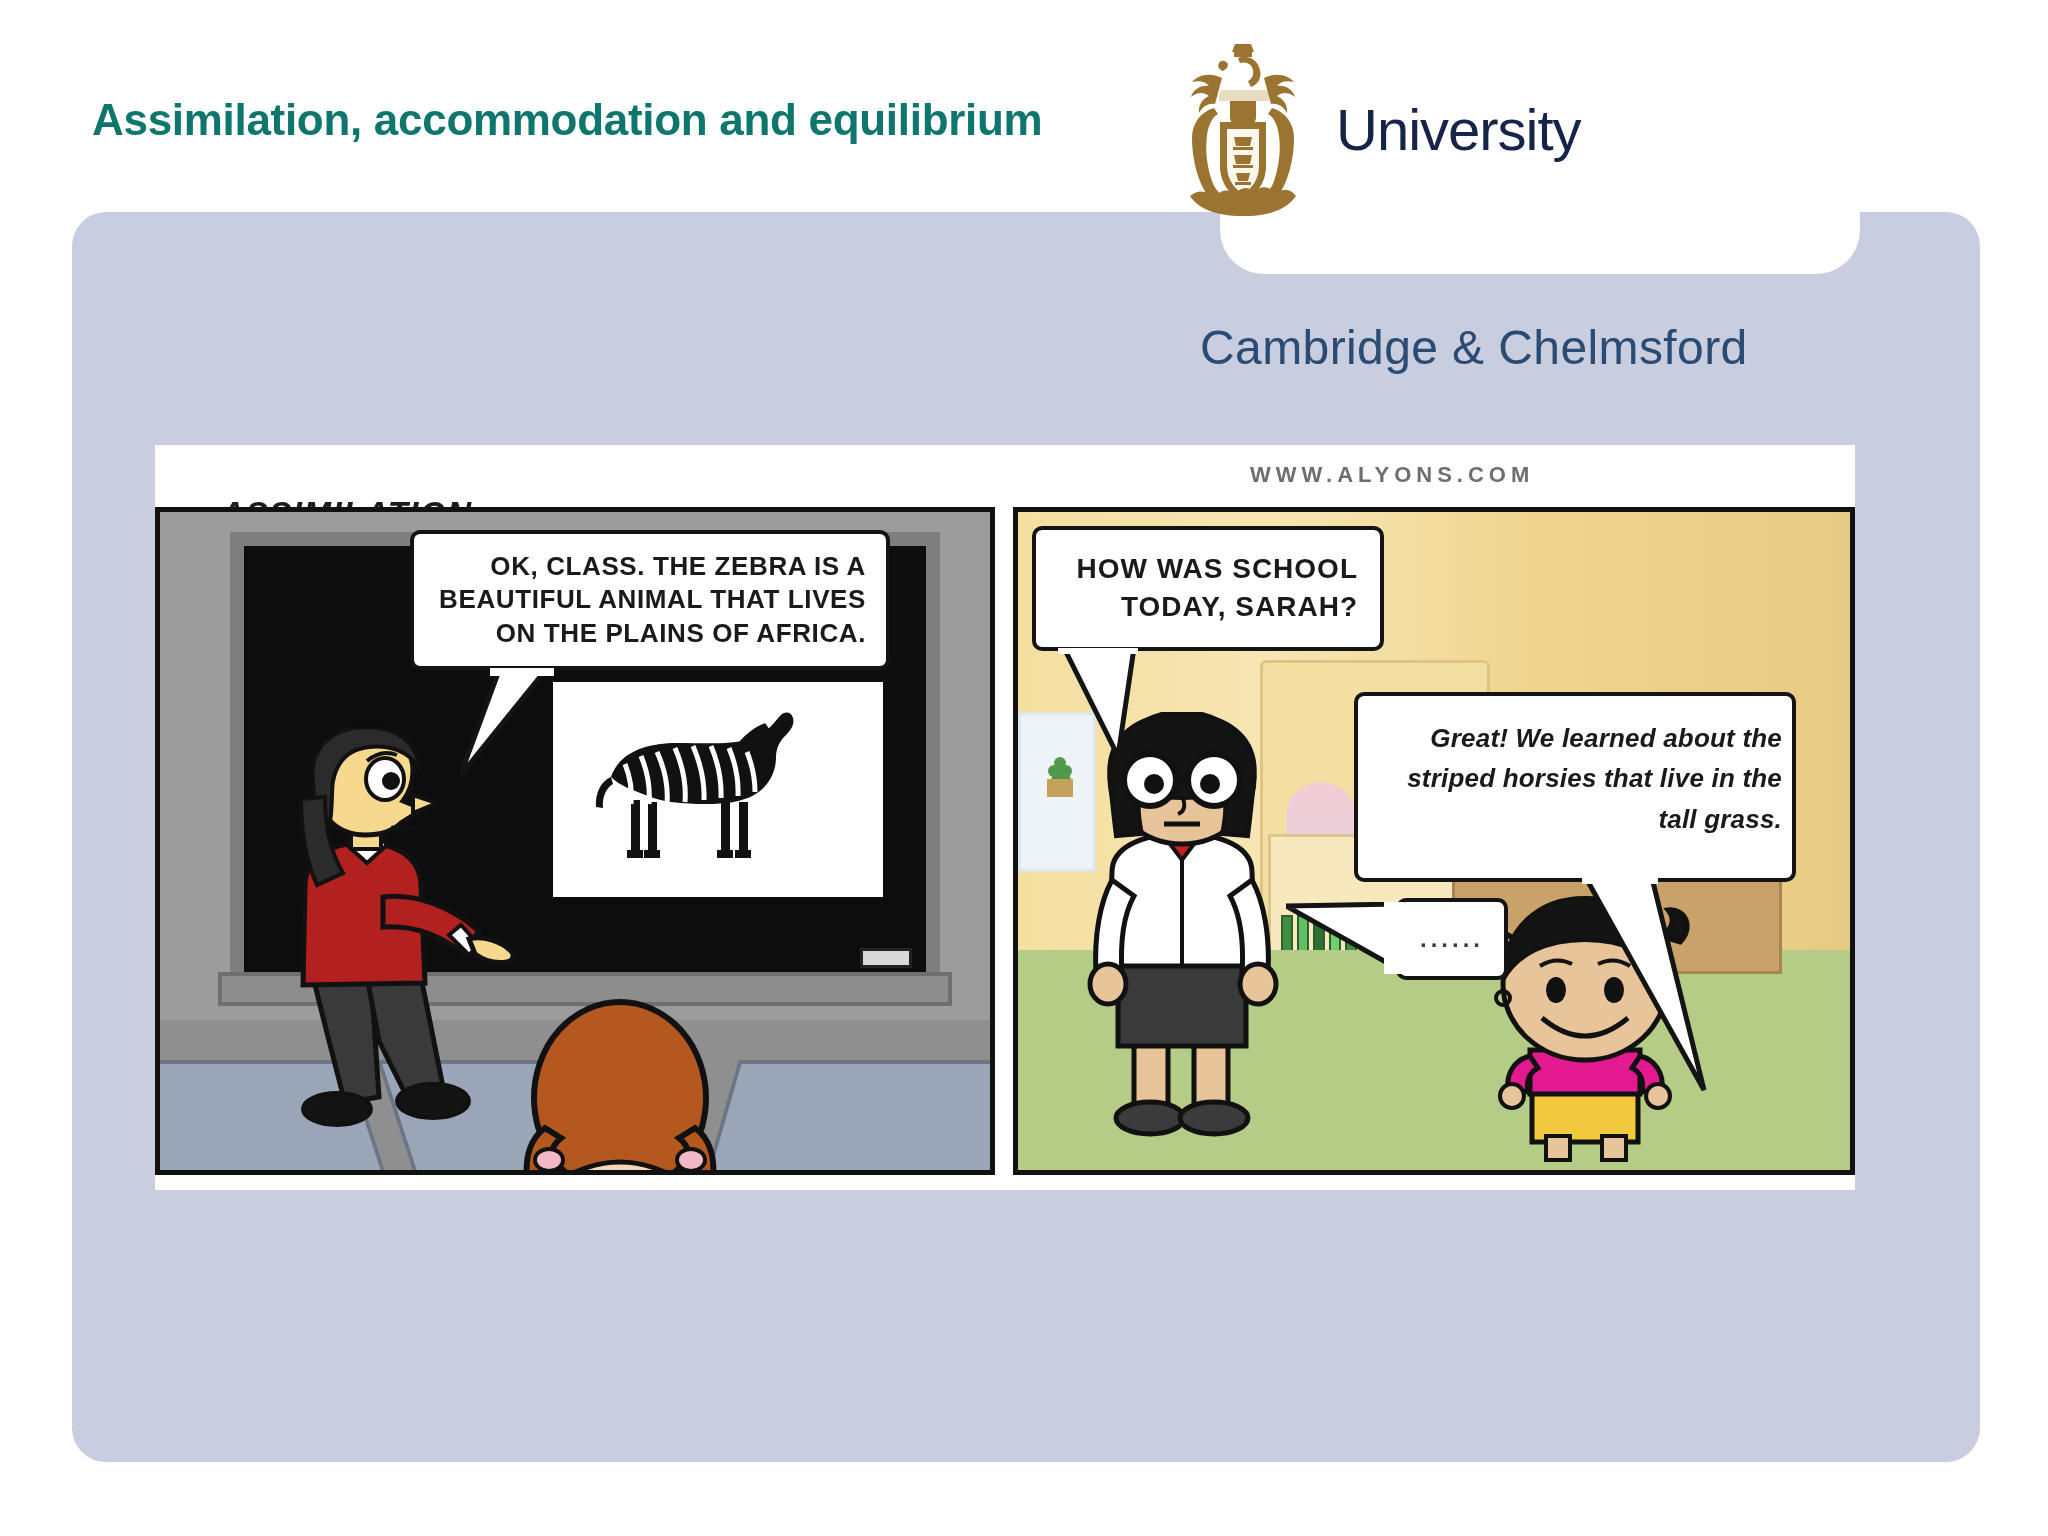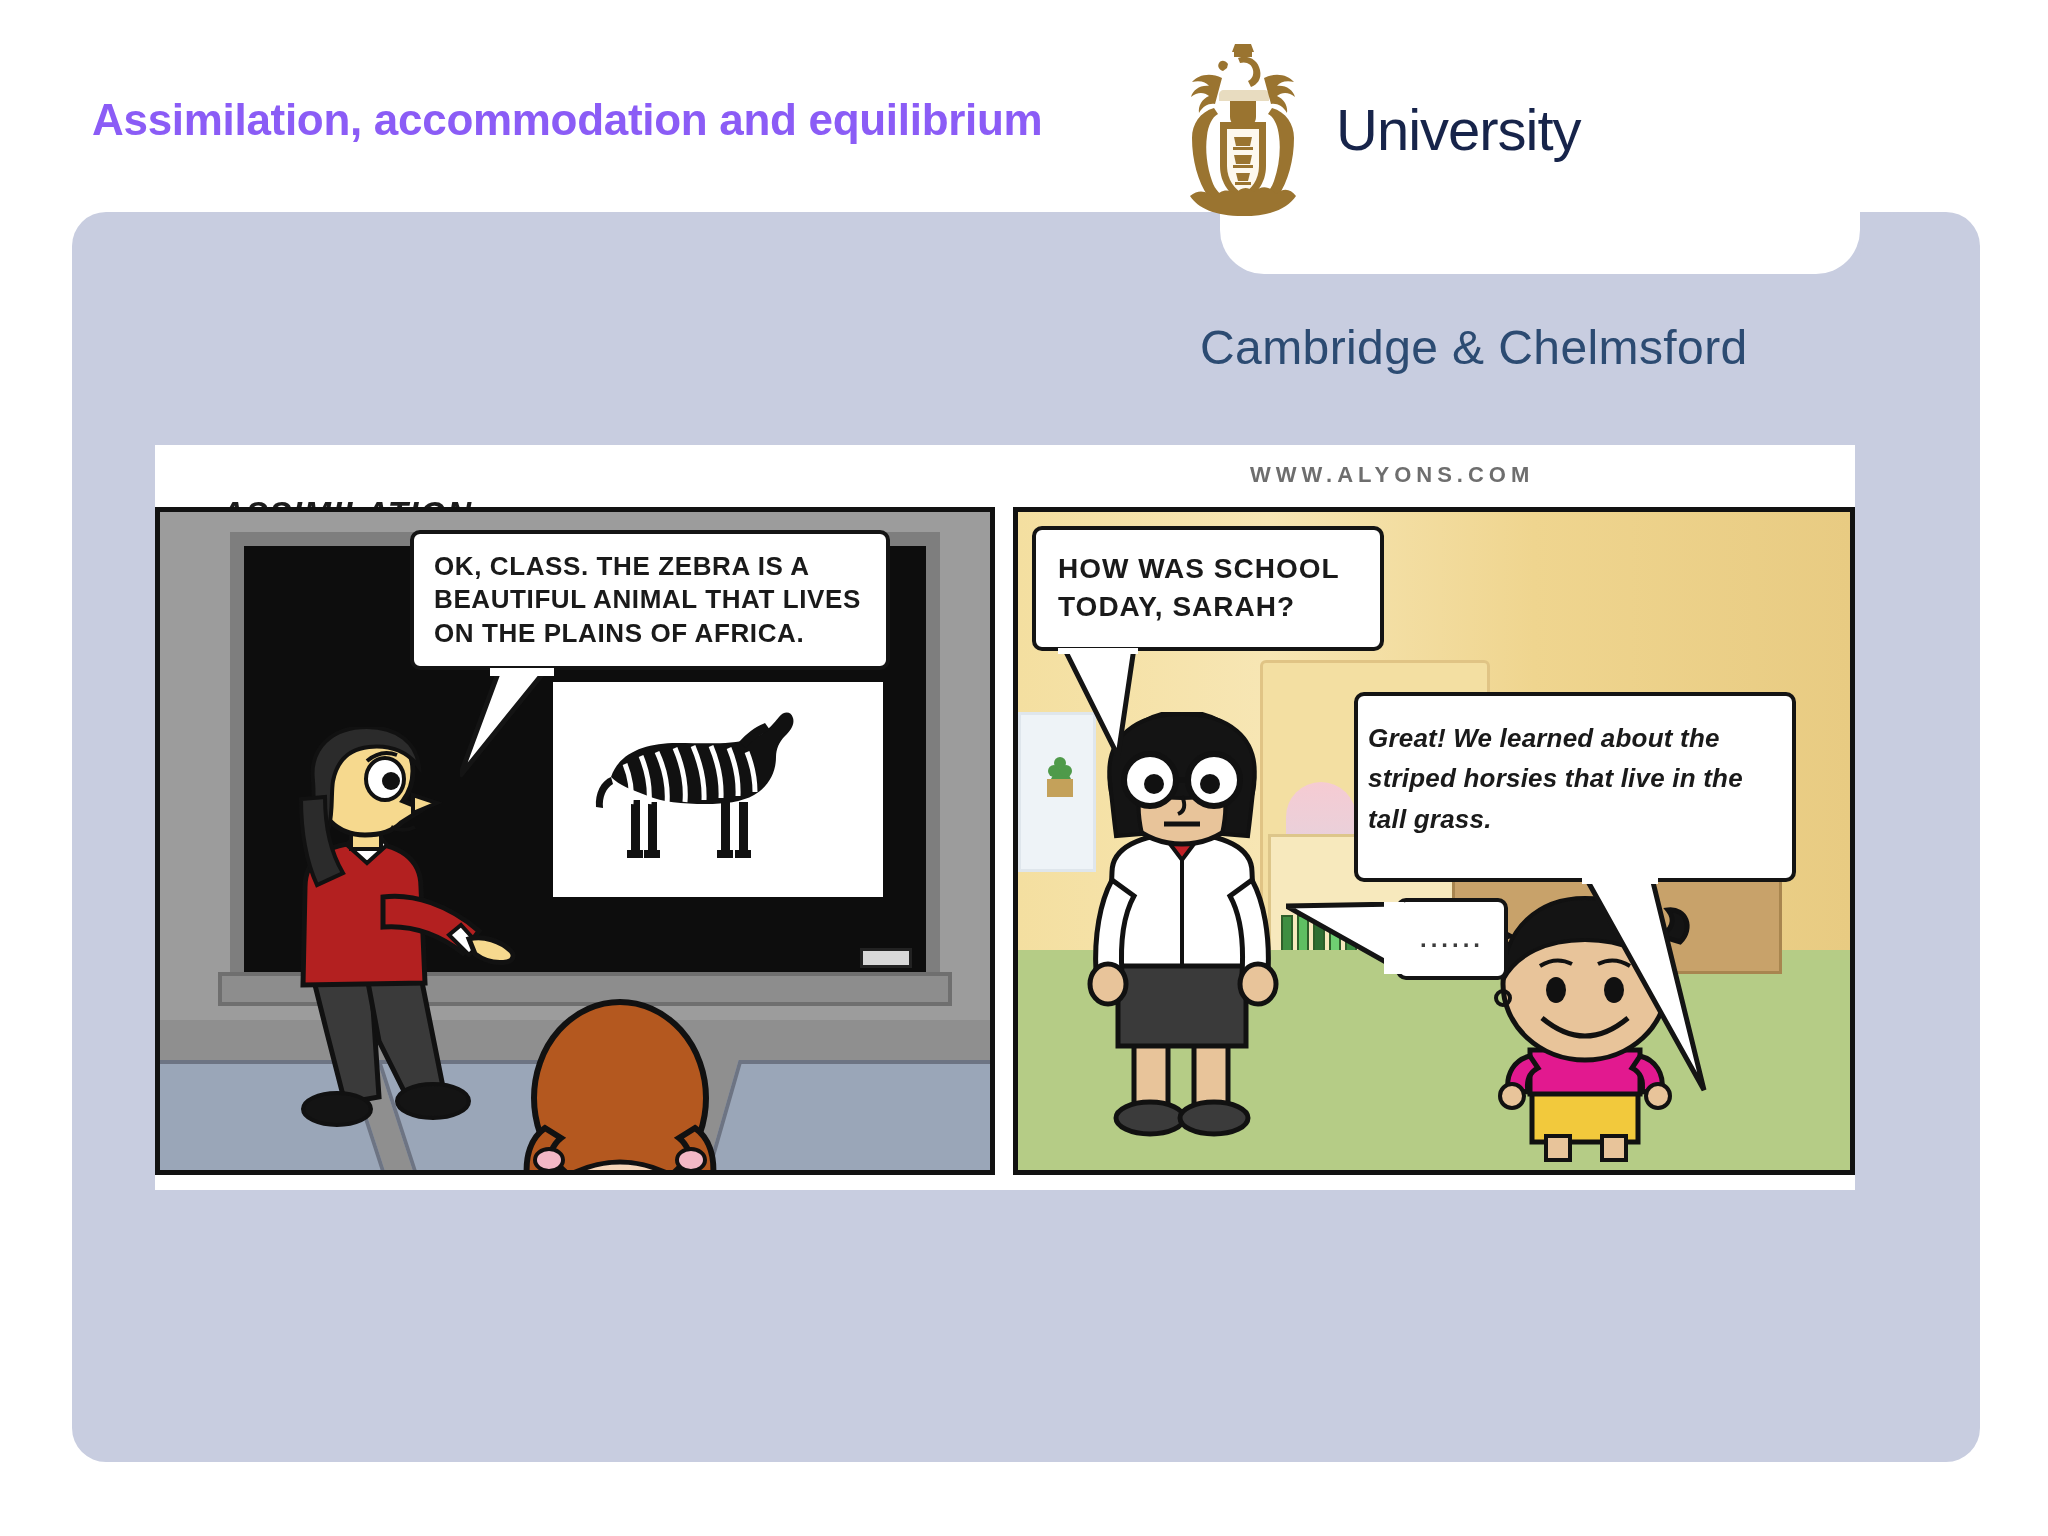--- a/index.html
+++ b/index.html
@@ -12,21 +12,21 @@
   }
 
   
   #slide-title{
     position:absolute;
     left:92px; top:92px;
     width:960px;
     font-size:44px;
     font-weight:bold;
     line-height:1.28;
-    color:#8b5cf6;
+    color:#0f766e;
     letter-spacing:-0.3px;
   }
 
   
   #logo-block{
     position:absolute;
     left:1168px; top:40px;
     width:620px; height:180px;
     display:flex; align-items:center; gap:18px;
     z-index:6;
@@ -138,21 +138,21 @@
   
   #p1-teacher{position:absolute;left:95px;top:215px;width:320px;height:430px;}
 
   
   #p1-student{position:absolute;left:345px;bottom:-8px;width:230px;height:200px;}
 
   
   .bubble{
     position:absolute;background:#fff;border:4px solid #141414;
     border-radius:10px;box-sizing:border-box;
-    font-weight:bold;color:#1a1a1a;
+    font-weight:bold;color:#1a1a1a;text-align:right;
   }
   #p1-bubble{
     left:250px;top:18px;width:480px;height:140px;
     padding:16px 20px;font-size:26px;line-height:1.28;letter-spacing:0.6px;
   }
   #p1-tail{position:absolute;left:300px;top:156px;width:120px;height:110px;}
 
   #p2-bubble-1{
     left:14px;top:14px;width:352px;height:125px;
     padding:20px 22px;font-size:28px;line-height:1.34;letter-spacing:1px;

